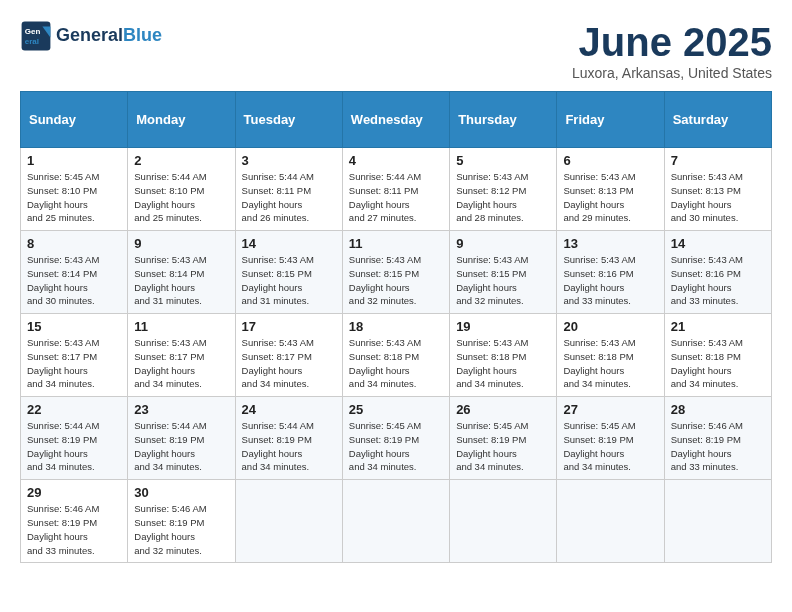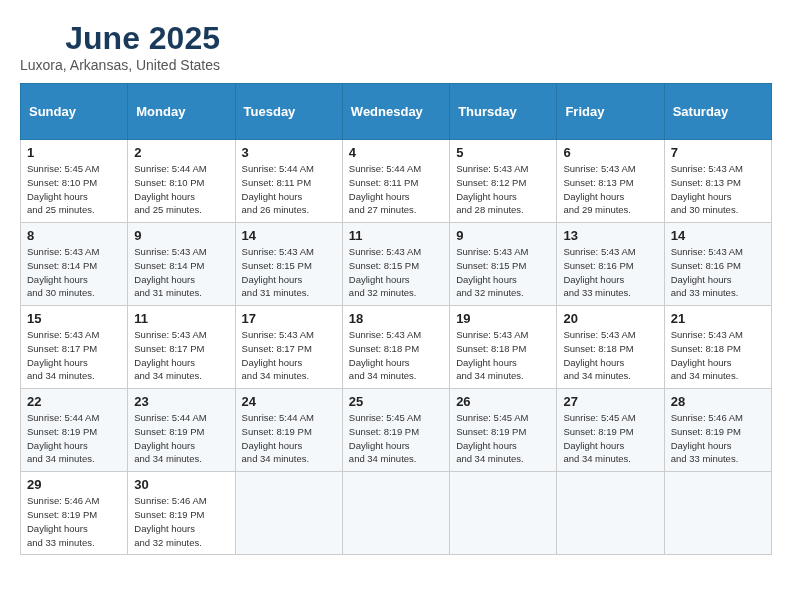--- a/index.html
+++ b/index.html
@@ -28,21 +28,21 @@
       line-height: 1.1;
     }
     .logo-icon {
       width: 32px;
       height: 32px;
     }
     .title-area {
       text-align: right;
     }
     .month-title {
-      font-size: 32px;
+      font-size: 40px;
       font-weight: bold;
       color: #1a3a5c;
     }
     .location {
       font-size: 14px;
       color: #555;
     }
     .calendar {
       width: 100%;
       border-collapse: collapse;
@@ -81,20 +81,33 @@
       line-height: 1.45;
     }
     .empty-cell {
       background: #f5f8fb !important;
     }
   </style>
 </head>
 <body>
 
 <div class="header-area">
+  <div class="logo">
+    <svg class="logo-icon" viewBox="0 0 40 40" xmlns="http://www.w3.org/2000/svg">
+      <rect x="2" y="2" width="36" height="36" rx="4" fill="#1a3a5c"></rect>
+      <text x="6" y="18" font-size="10" font-weight="bold" fill="white" font-family="Arial">Gen</text>
+      <text x="6" y="30" font-size="10" font-weight="bold" fill="#2e86c1" font-family="Arial">eral</text>
+      <polygon points="28,8 38,8 38,22" fill="#2e86c1"></polygon>
+    </svg>
+    <div>
+      <div class="logo-text">
+        <span style="color:#1a3a5c">General</span><span style="color:#2e86c1">Blue</span>
+      </div>
+    </div>
+  </div>
   <div class="title-area">
     <div class="month-title">June 2025</div>
     <div class="location">Luxora, Arkansas, United States</div>
   </div>
 </div>
 
 <table class="calendar">
   <thead>
     <tr id="header-row">
         <th>Sunday</th>

